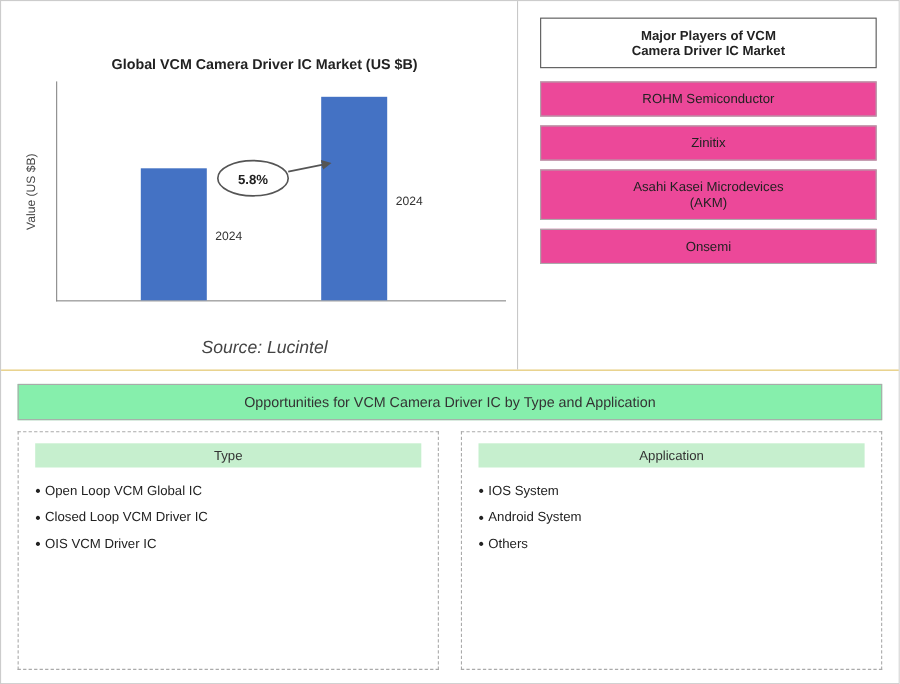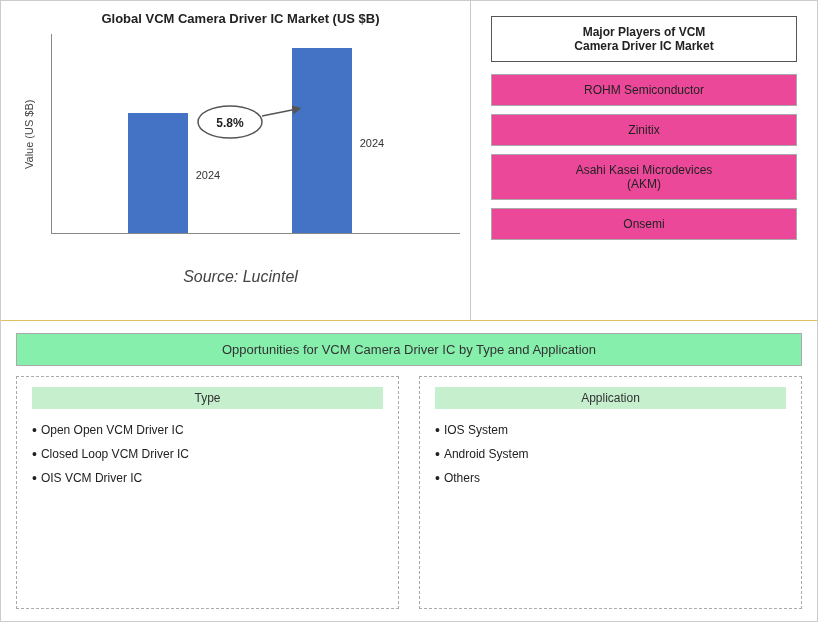--- a/index.html
+++ b/index.html
@@ -35,20 +35,21 @@
       position: relative;
       border-right: 1px solid #c8c8c8;
     }
 
     .chart-title {
       text-align: center;
       font-size: 13px;
       font-weight: bold;
       color: #222;
       margin-bottom: 8px;
+      margin-top: 40px;
     }
 
     .chart-wrapper {
       display: flex;
       flex-direction: row;
       align-items: flex-end;
       height: 230px;
       position: relative;
       margin-left: 30px;
     }
@@ -271,21 +272,21 @@
   <div class="bottom-section">
 
     <div class="opportunities-title">Opportunities for VCM Camera Driver IC by Type and Application</div>
 
     <div class="opportunities-body">
 
       <div class="opp-column">
         <div class="opp-column-title">Type</div>
         <div class="opp-item">
           <span class="bullet">•</span>
-          <span>Open Open VCM Driver IC</span>
+          <span>Open Loop VCM Global IC</span>
         </div>
         <div class="opp-item">
           <span class="bullet">•</span>
           <span>Closed Loop VCM Driver IC</span>
         </div>
         <div class="opp-item">
           <span class="bullet">•</span>
           <span>OIS VCM Driver IC</span>
         </div>
       </div>

